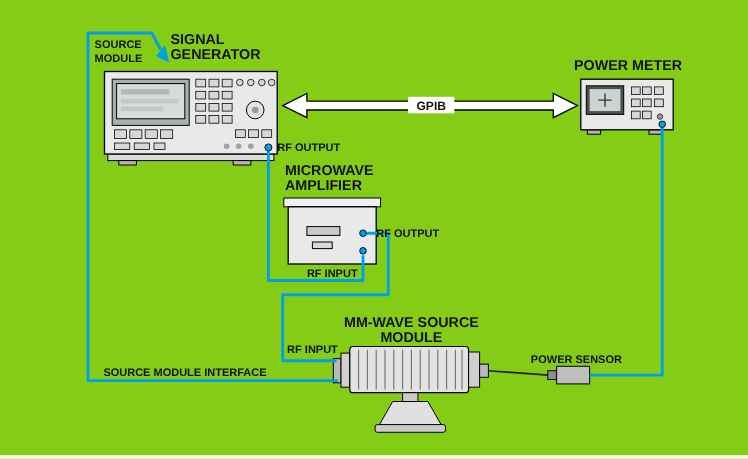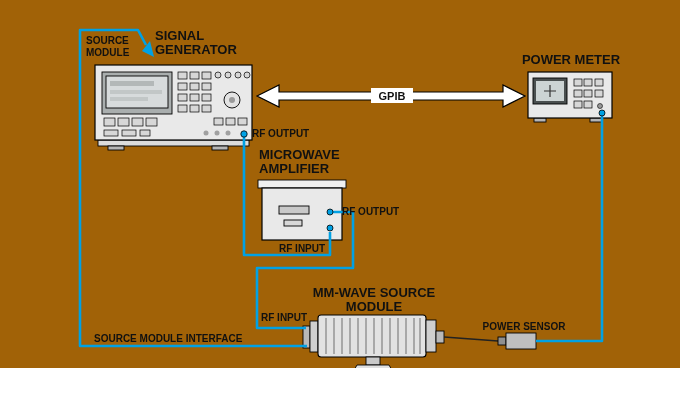--- a/index.html
+++ b/index.html
@@ -1,16 +1,16 @@
 <!DOCTYPE html>
 <html><head>
 <meta charset="utf-8">
 <style>
   html,body{margin:0;padding:0;background:#ffffff;}
-  .stage{position:relative;width:680px;height:368px;background:#a16207;overflow:hidden;}
+  .stage{position:relative;width:680px;height:414px;background:#84cc16;overflow:hidden;}
   svg{display:block;}
   text{font-family:"Liberation Sans","DejaVu Sans",sans-serif;font-weight:bold;fill:#111111;}
   .t13{font-size:13px;}
   .t11{font-size:11px;}
   .t10{font-size:10px;}
   .cable{fill:none;stroke:#00a1e4;stroke-width:2.6;stroke-linejoin:round;stroke-linecap:butt;}
   .inst{fill:#e9e9e9;stroke:#000;stroke-width:1.2;}
   .part{stroke:#000;stroke-width:0.9;}
   .key{fill:#d7d7d7;stroke:#000;stroke-width:0.7;}
   .dot{stroke:#000;stroke-width:0.8;fill:#00a1e4;}

